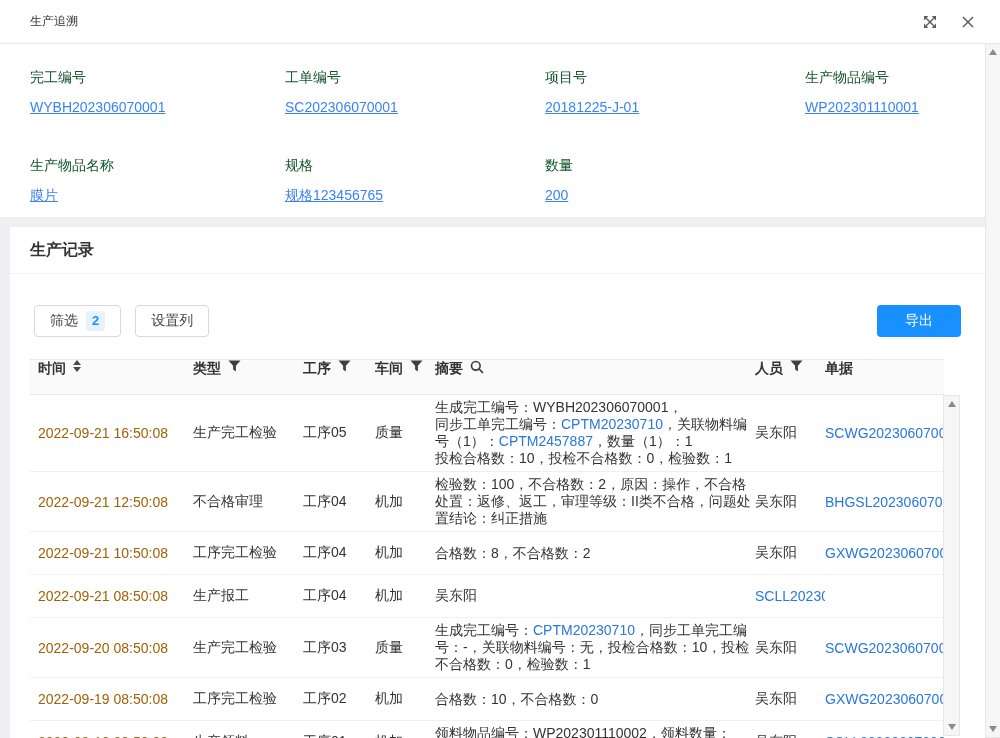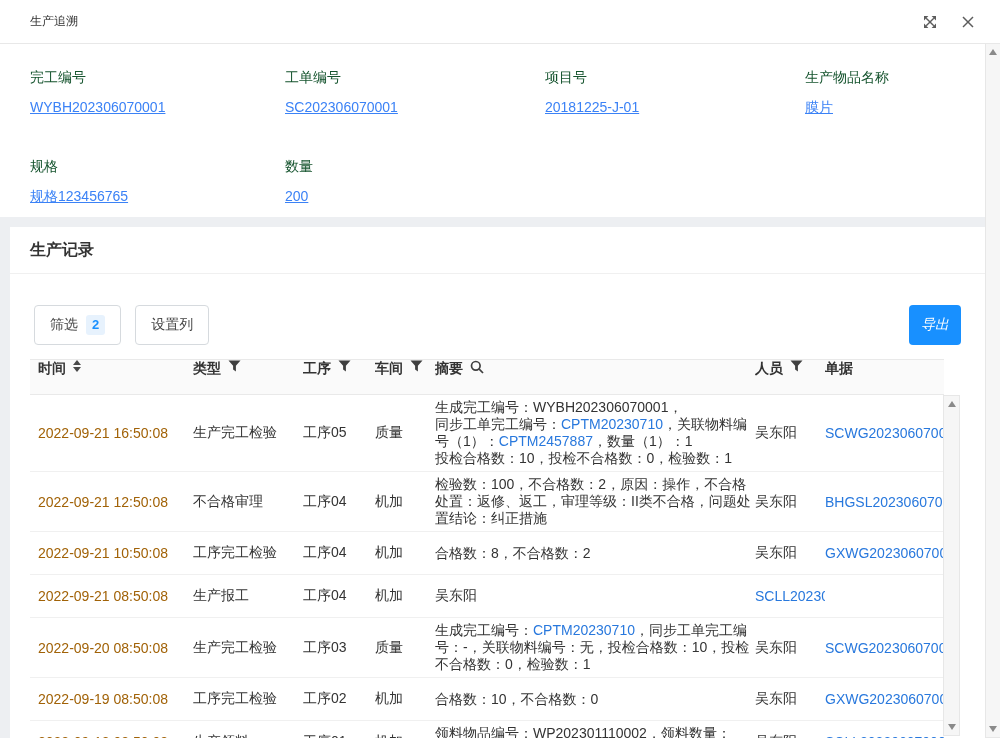--- a/index.html
+++ b/index.html
@@ -31,31 +31,31 @@
   }
   .flabel { font-weight:500; color:#14532d; margin-bottom:12px; }
   .fvalue { color:#3b82f6;text-decoration:underline; }
 
   
   .records-card { margin:10px 0 0 10px; width:975px; height:511px; background:#fff; overflow:hidden; }
   .card-title { padding:13px 20px 12px 20px; font-size:16px; font-weight:bold;
     color:#333; border-bottom:1px solid #f0f0f0; }
   .toolbar { height:85px; padding:31px 24px 0 24px; display:flex; align-items:flex-start; gap:14px; }
   .btn {
-    height:40px; display:inline-flex; align-items:center; gap:8px;
+    height:32px; display:inline-flex; align-items:center; gap:8px;
     padding:0 15px; background:#fff; border:1px solid #d6dade; border-radius:4px;
     font-size:14px; color:#444; cursor:pointer; font-family:inherit;
   }
   .badge {
     background:var(--badge-bg); color:var(--accent); font-weight:bold;
     font-size:13px; line-height:20px; padding:0 6px; border-radius:3px;
   }
   .btn-primary {
     margin-left:auto; background:var(--accent); border:none; color:#fff;
-    padding:0 12px; justify-content:center;font-style:italic;
+    padding:0 28px; justify-content:center;
   }
 
   
   .table { margin-left:20px; width:930px; position:relative; }
   .grid-row { display:grid; grid-template-columns:163px 110px 72px 60px 320px 70px 119px; width:914px; }
   .thead {
     height:36px; background:#fafafa; border-top:1px solid #e9e9e9;
     border-bottom:1px solid #e9e9e9; font-weight:bold; color:#333;
   }
   .thead .cell { display:flex; align-items:flex-start; gap:7px; cursor:pointer; }
@@ -126,20 +126,24 @@
         </div>
         <div class="field">
           <div class="flabel">工单编号</div>
           <div class="fvalue">SC202306070001</div>
         </div>
         <div class="field">
           <div class="flabel">项目号</div>
           <div class="fvalue">20181225-J-01</div>
         </div>
         <div class="field">
+          <div class="flabel">生产物品编号</div>
+          <div class="fvalue">WP202301110001</div>
+        </div>
+        <div class="field">
           <div class="flabel">生产物品名称</div>
           <div class="fvalue">膜片</div>
         </div>
         <div class="field">
           <div class="flabel">规格</div>
           <div class="fvalue">规格123456765</div>
         </div>
         <div class="field">
           <div class="flabel">数量</div>
           <div class="fvalue">200</div>

